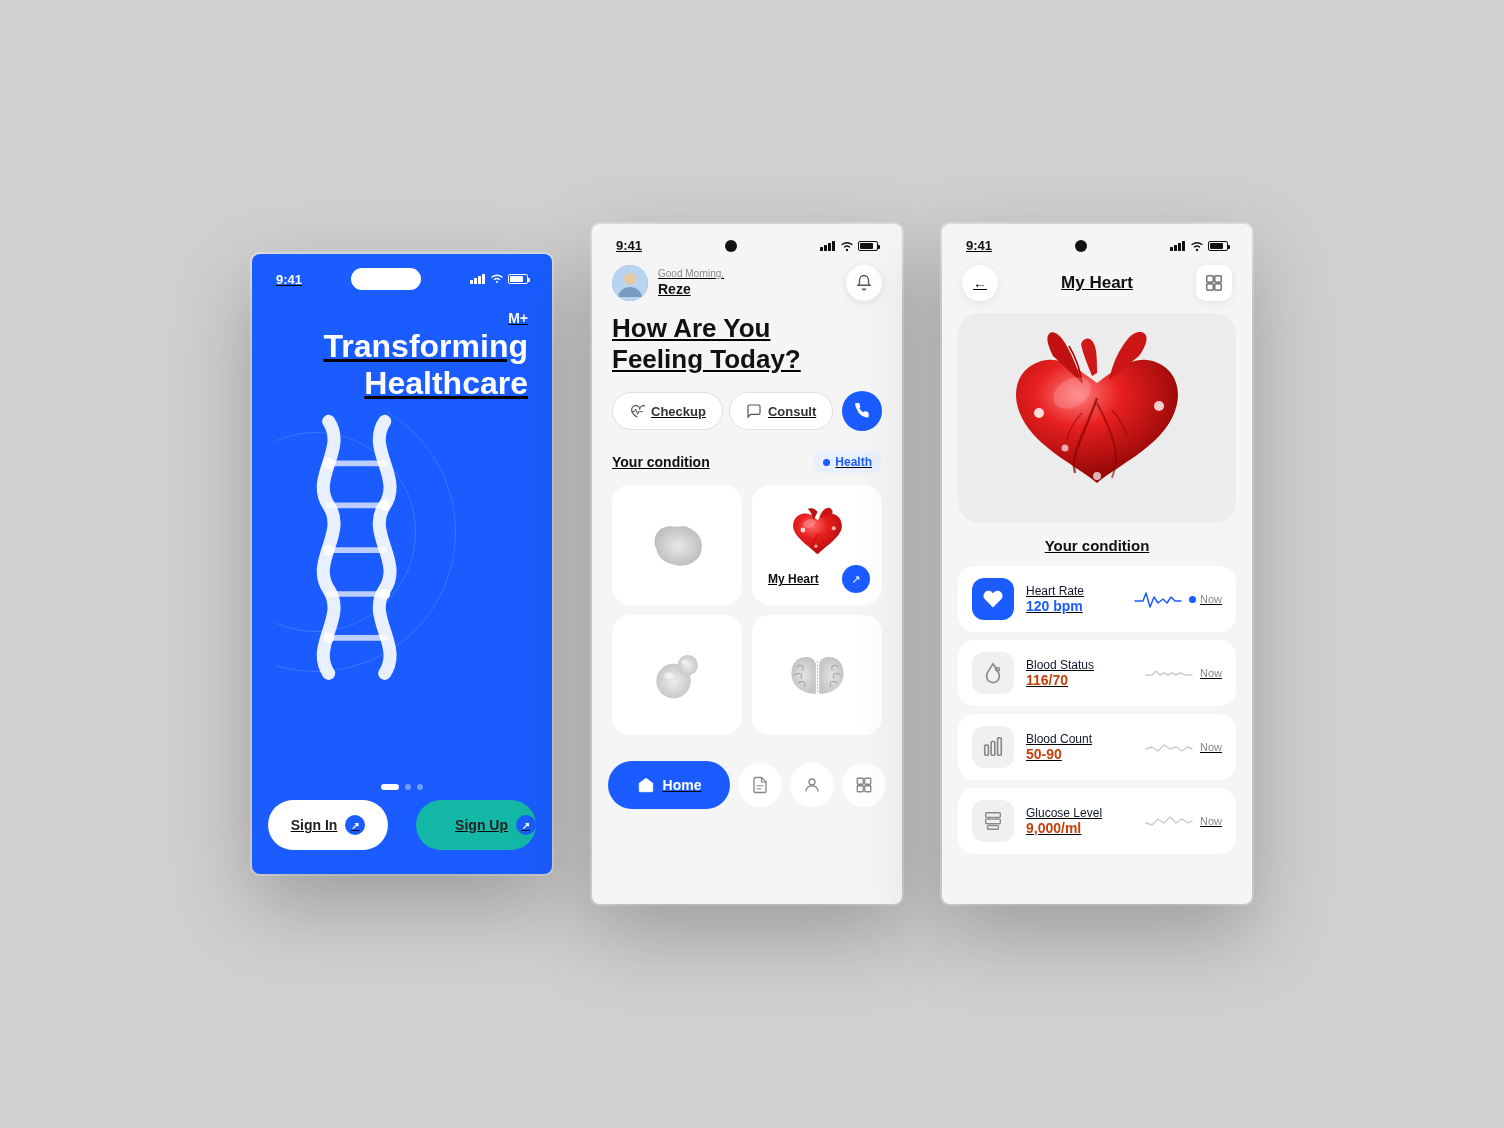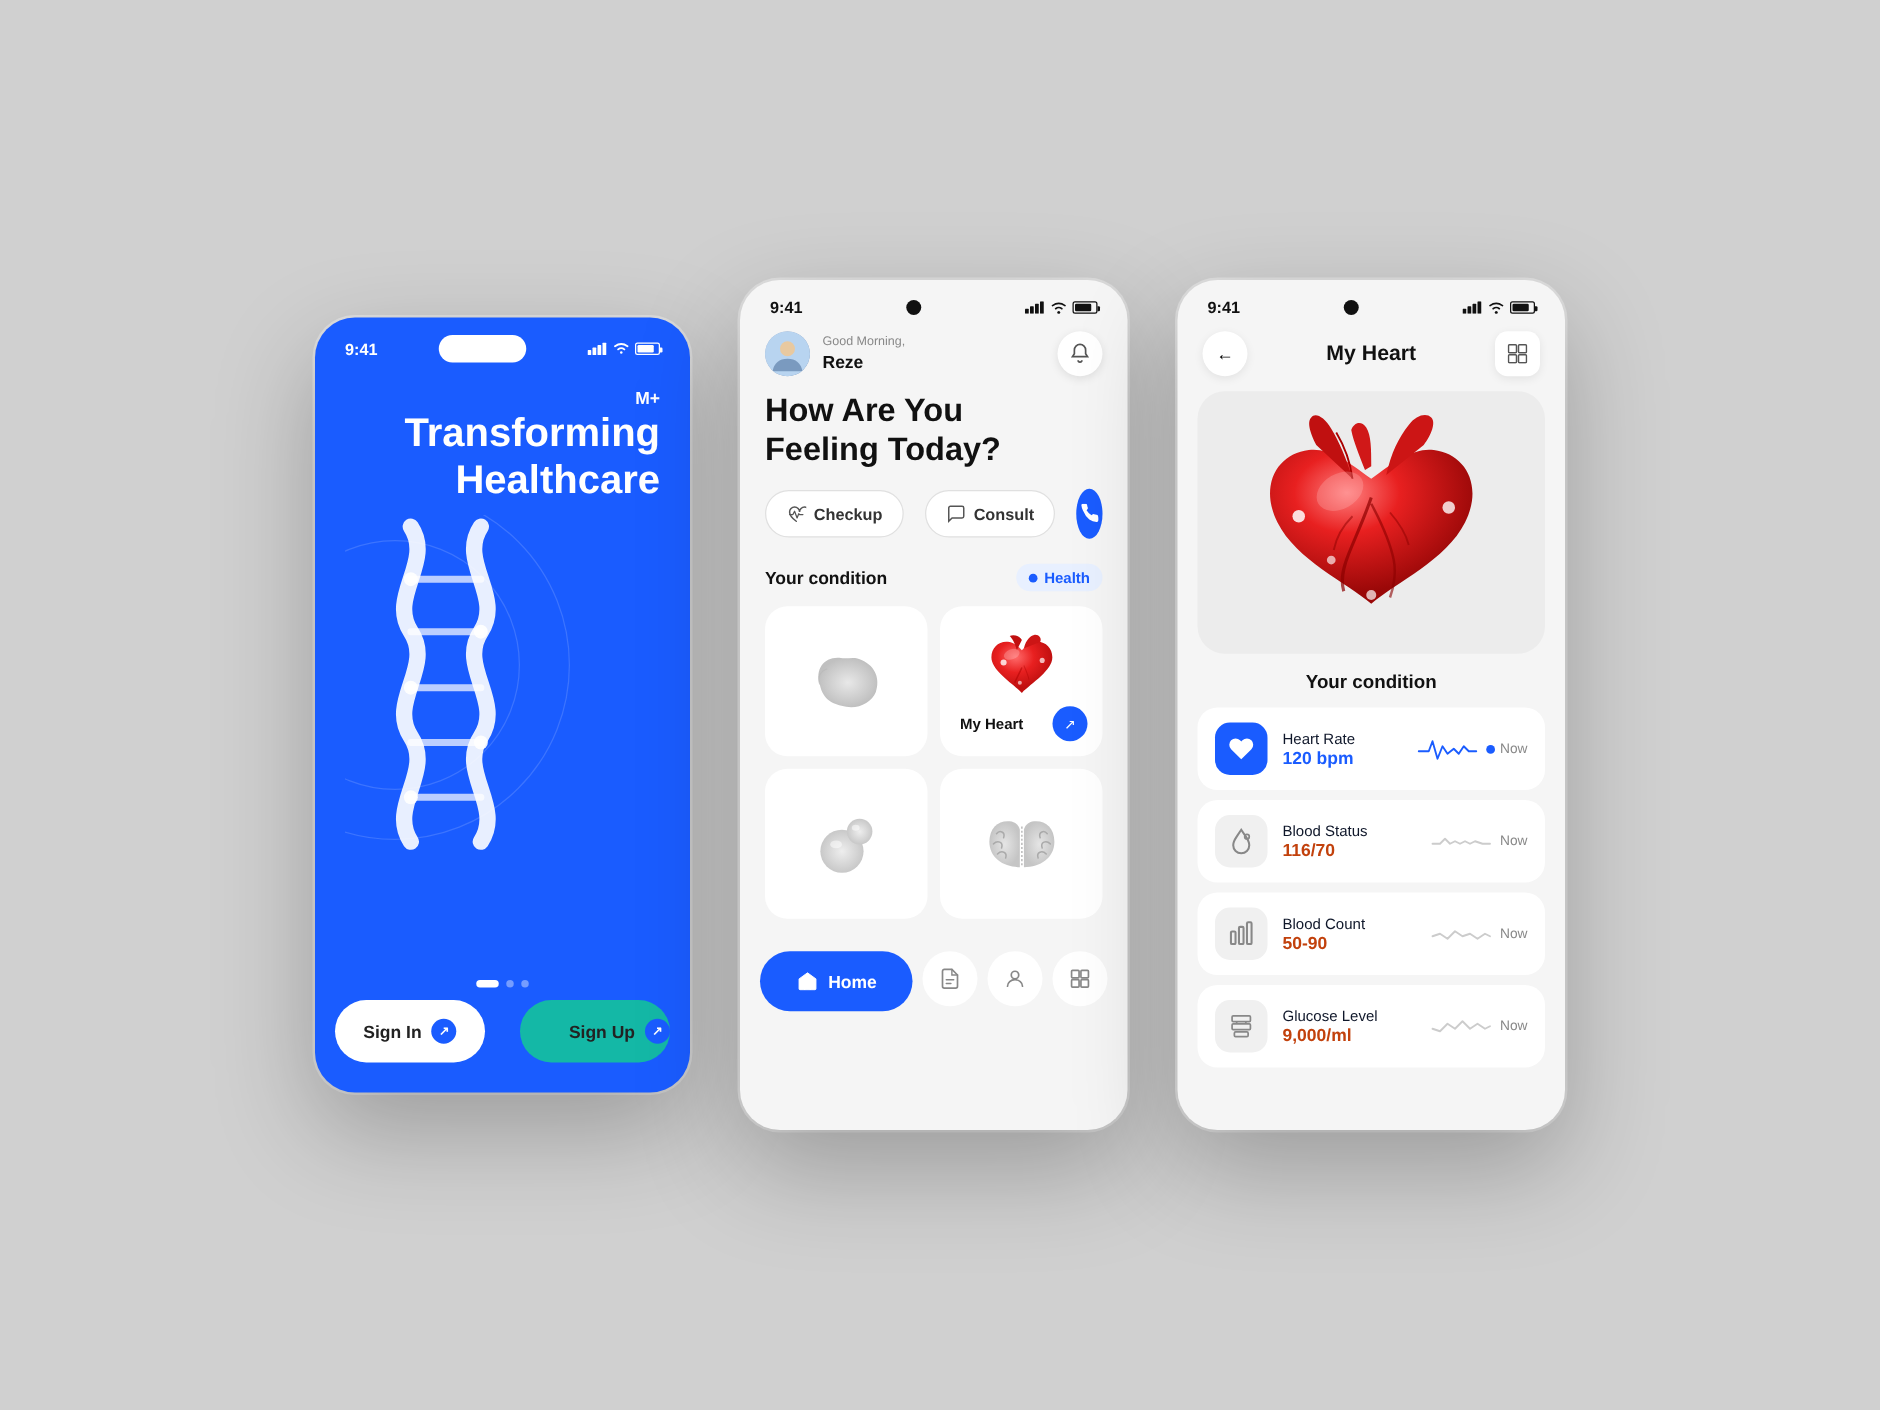--- a/index.html
+++ b/index.html
@@ -10,24 +10,25 @@
       display: flex;
       align-items: center;
       justify-content: center;
       gap: 40px;
       font-family: -apple-system, BlinkMacSystemFont, 'SF Pro Display', 'Segoe UI', sans-serif;
       overflow: hidden;
     }
 
     
     .phone {
-      border-radius: 32px;
+      border-radius: 8px;
       overflow: hidden;
       position: relative;
       box-shadow: 0 30px 80px rgba(0,0,0,0.25), 0 0 0 2px #e0e0e0;
+      text-decoration: underline;
     }
 
     
     .phone1 {
       width: 300px;
       height: 620px;
       background: #1a5cff;
       display: flex;
       flex-direction: column;
     }
@@ -173,21 +174,21 @@
       justify-content: center;
       box-shadow: 0 2px 8px rgba(0,0,0,0.1);
       cursor: pointer;
     }
 
     .phone2-main { padding: 0 20px; }
     .feeling-title { font-size: 26px; font-weight: 800; color: #111; line-height: 1.2; margin-bottom: 16px; }
 
     .action-row {
       display: flex;
-      gap: 17px;
+      gap: 6px;
       align-items: center;
       margin-bottom: 20px;
     }
     .action-chip {
       display: flex;
       align-items: center;
       gap: 6px;
       padding: 10px 16px;
       border-radius: 22px;
       border: 1.5px solid #e0e0e0;
@@ -278,20 +279,21 @@
     }
     .gallbladder-shape {
       width: 55px; height: 55px;
     }
     .brain-shape {
       width: 65px; height: 55px;
     }
 
     .phone2-nav {
       display: flex;
+      align-items: center;
       padding: 14px 16px;
       margin-top: 12px;
       gap: 8px;
     }
     .nav-home {
       flex: 1;
       height: 48px;
       border-radius: 24px;
       background: #1a5cff;
       color: white;

